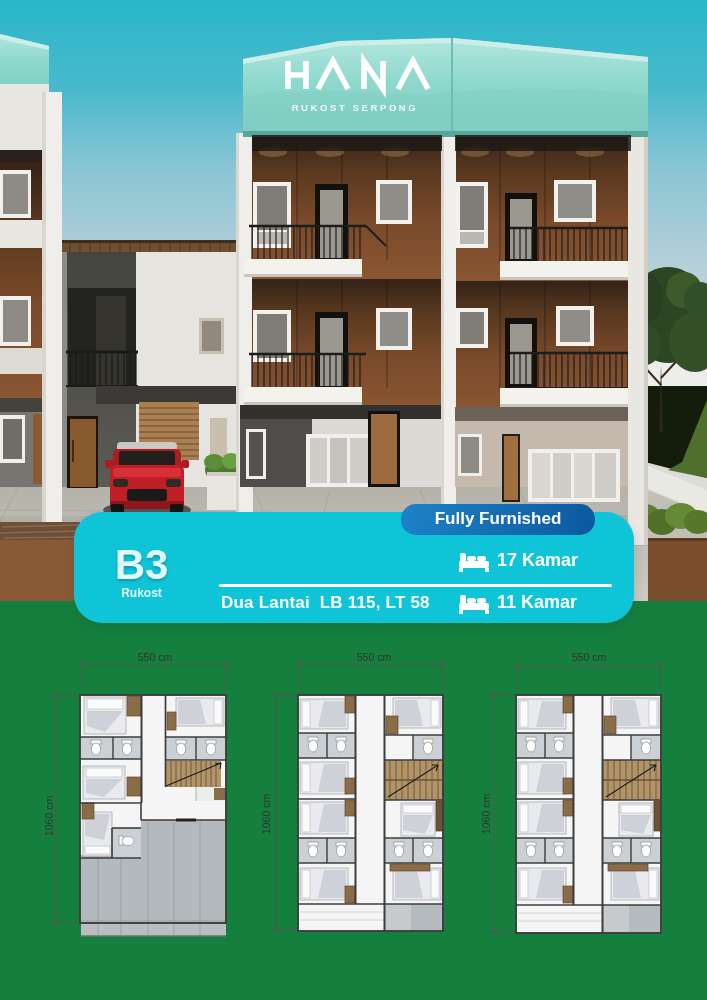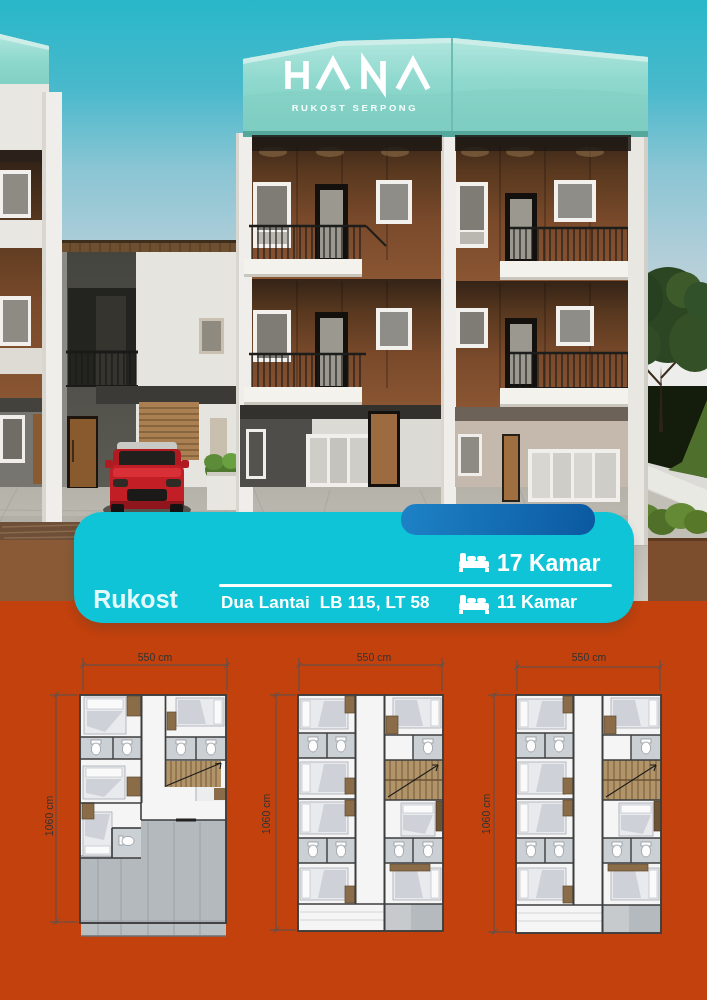--- a/index.html
+++ b/index.html
@@ -1,16 +1,16 @@
 <!DOCTYPE html>
 <html><head>
 <meta charset="utf-8">
 <style>
   html,body{margin:0;padding:0;background:#ffffff;}
-  #page{position:relative;width:707px;height:1000px;background:#c2410c;overflow:hidden;font-family:"Liberation Sans",sans-serif;}
+  #page{position:relative;width:707px;height:1000px;background:#15803d;overflow:hidden;font-family:"Liberation Sans",sans-serif;}
   .abs{position:absolute;}
 </style>
 </head>
 <body>
 <div id="page">
 
 <svg class="abs" style="left:0;top:0" width="707" height="601" viewBox="0 0 707 601">
 <defs>
   <linearGradient id="sky" x1="0" y1="0" x2="0" y2="1">
     <stop offset="0" stop-color="#28b7c9"></stop>
@@ -546,37 +546,39 @@
 
 <rect x="252" y="135" width="190" height="16" fill="#1f1a15" opacity="0.85"></rect>
 <rect x="455" y="135" width="176" height="16" fill="#1f1a15" opacity="0.85"></rect>
 
 </svg>
 
 <div class="abs" style="left:74px;top:512px;width:560px;height:111px;background:#10c4d8;border-radius:28px;box-shadow:0 6px 10px rgba(30,60,70,0.18);"></div>
 
 <div class="abs" style="left:401px;top:504px;width:194px;height:31px;background:linear-gradient(100deg,#1e82c6,#0b59a0);border-radius:15px;"></div>
 
-
-
-<div class="abs" style="left:68px;top:587px;width:135px;text-align:center;font-size:25px;font-weight:bold;line-height:1;color:#e2fafc;">Rukost</div>
+<div class="abs" style="left:401px;top:509px;width:194px;text-align:center;font-size:17px;font-weight:bold;color:#ffffff;">Fully Furnished</div>
+
+<div class="abs" style="left:74px;top:544px;width:135px;text-align:center;font-size:42px;font-weight:bold;line-height:1;color:#e2fafc;text-shadow:0 2px 3px rgba(8,70,95,0.35);">B3</div>
+
+<div class="abs" style="left:74px;top:587px;width:135px;text-align:center;font-size:12px;font-weight:bold;line-height:1;color:#e2fafc;">Rukost</div>
 
 
 <svg class="abs" style="left:458px;top:551px" width="32" height="22" viewBox="0 0 32 22">
   <g fill="#ffffff">
     <rect x="2" y="2" width="6" height="10" rx="2"></rect>
     <rect x="1" y="10" width="30" height="7" rx="2"></rect>
     <rect x="1" y="17" width="4" height="4"></rect>
     <rect x="27" y="17" width="4" height="4"></rect>
     <rect x="9" y="5" width="9" height="5" rx="2.5"></rect>
     <rect x="19" y="5" width="9" height="5" rx="2.5"></rect>
   </g>
 </svg>
 
-<div class="abs" style="left:497px;top:550px;font-size:23px;font-weight:bold;color:#ffffff;">17 Kamar</div>
+<div class="abs" style="left:497px;top:550px;font-size:18px;font-weight:bold;color:#ffffff;">17 Kamar</div>
 
 <div class="abs" style="left:219px;top:584px;width:393px;height:2.5px;background:#ffffff;border-radius:2px;"></div>
 
 <div class="abs" style="left:221px;top:593px;font-size:17px;font-weight:bold;color:#ffffff;letter-spacing:0.2px;">Dua Lantai&nbsp; LB 115, LT 58</div>
 
 <svg class="abs" style="left:458px;top:593px" width="32" height="22" viewBox="0 0 32 22">
   <g fill="#ffffff">
     <rect x="2" y="2" width="6" height="10" rx="2"></rect>
     <rect x="1" y="10" width="30" height="7" rx="2"></rect>
     <rect x="1" y="17" width="4" height="4"></rect>

